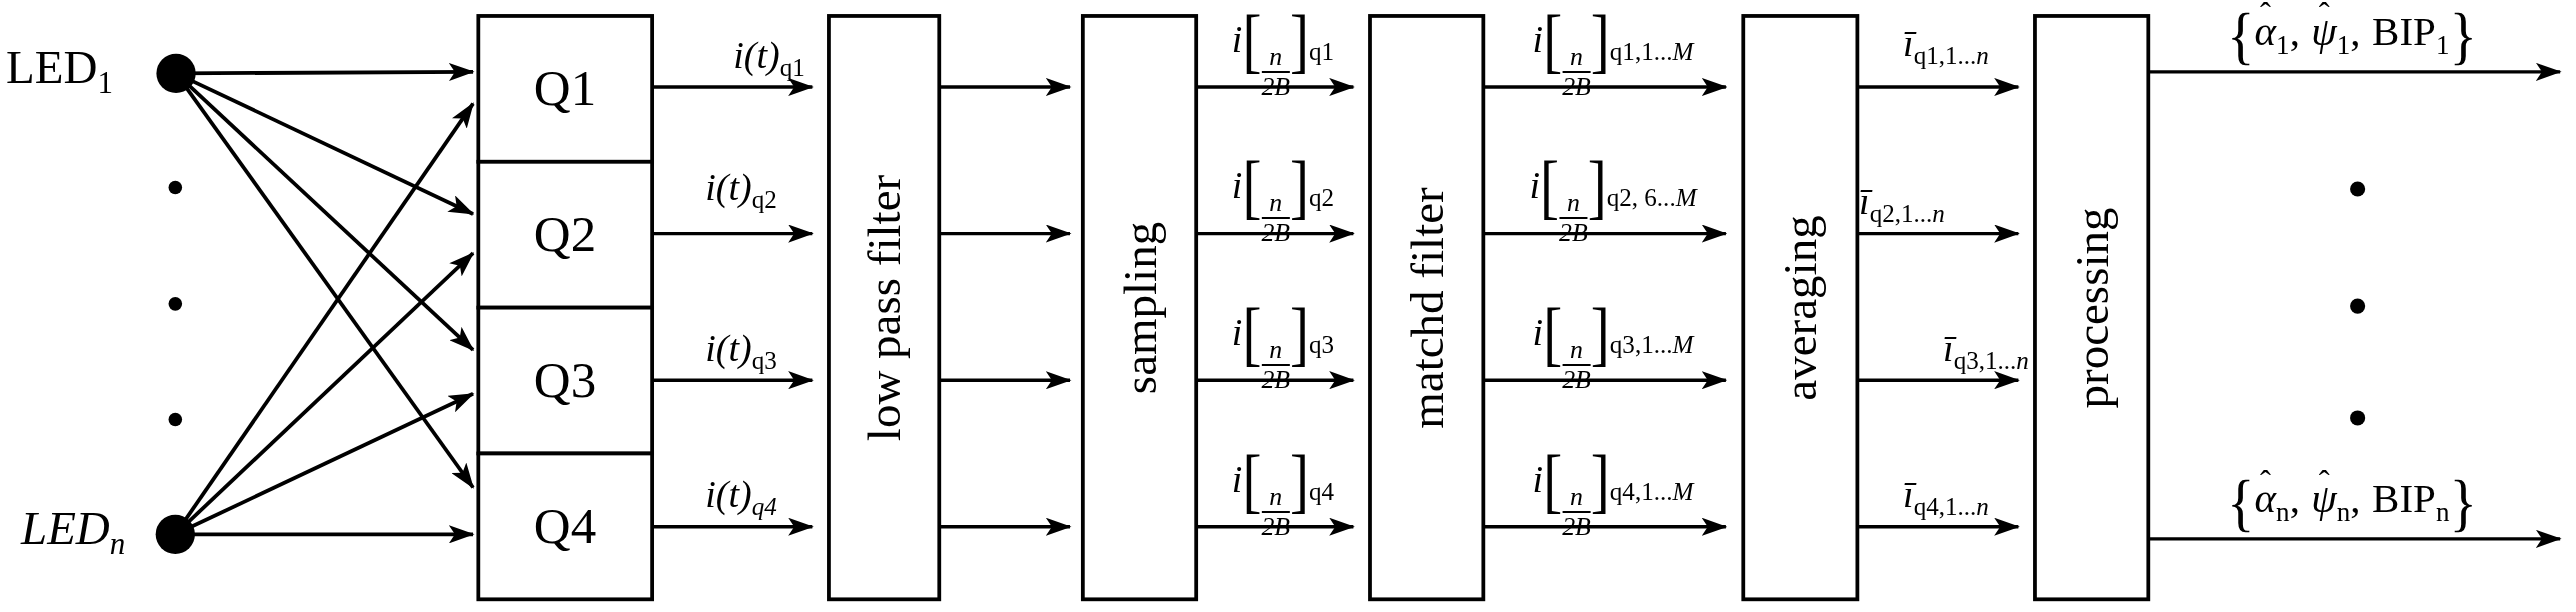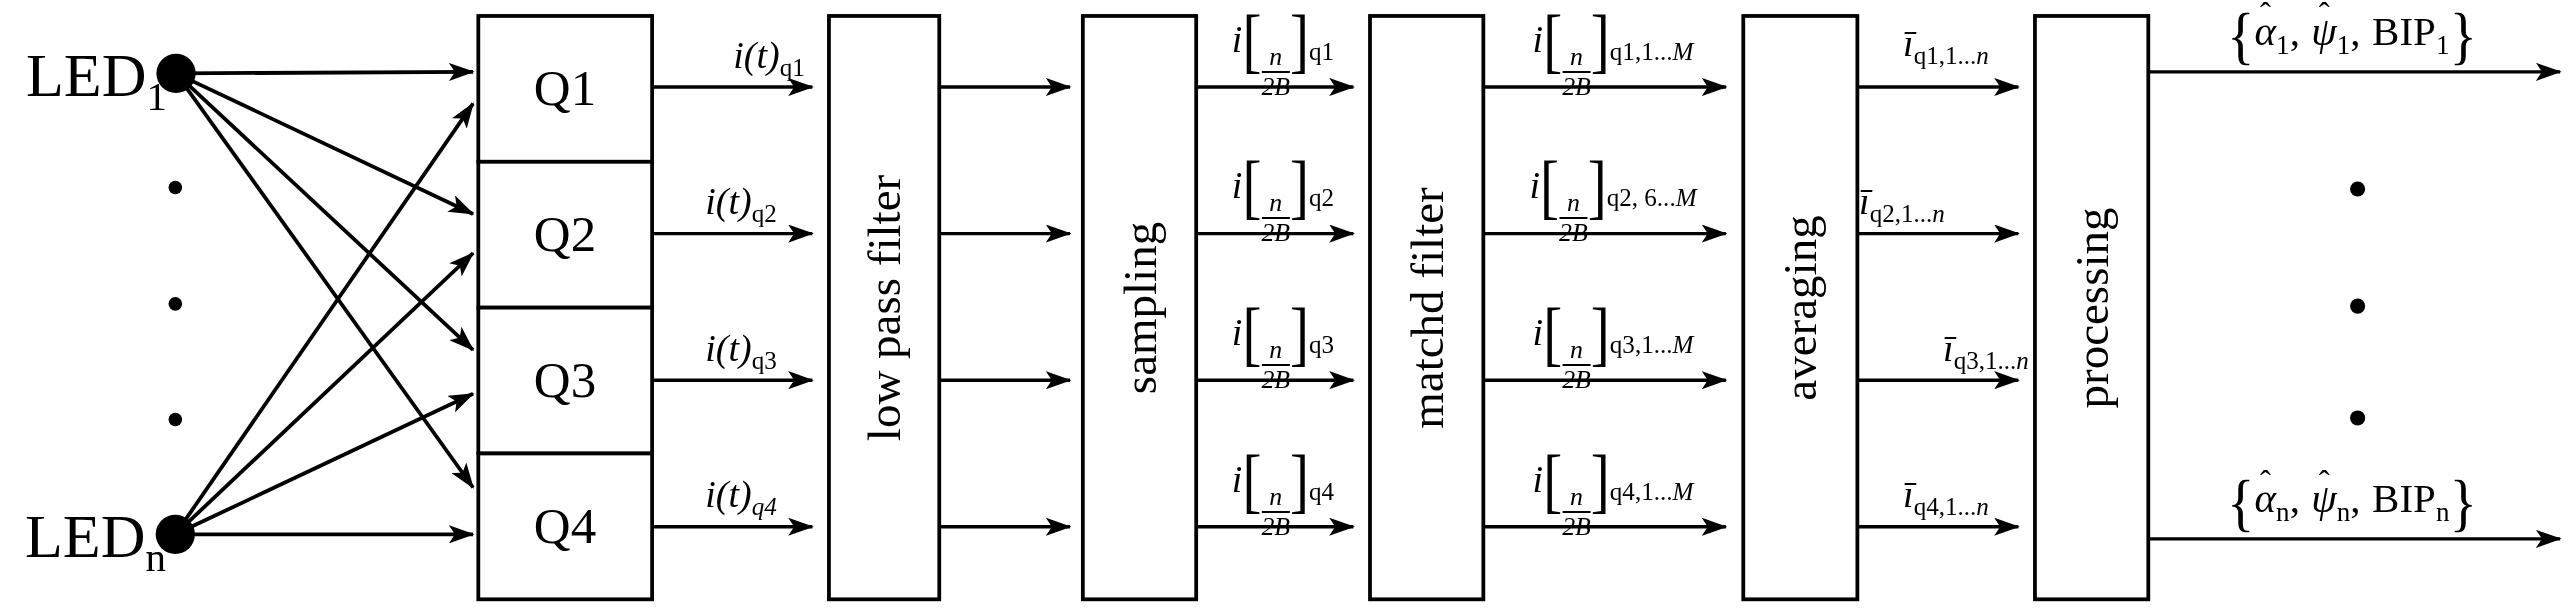--- a/index.html
+++ b/index.html
@@ -6,21 +6,21 @@
   #stage{position:relative;width:2576px;height:613px;background:#fff;overflow:hidden;
          font-family:"Liberation Serif","DejaVu Serif",serif;color:#000;}
   svg{position:absolute;left:0;top:0;}
   .lbl{position:absolute;line-height:1;white-space:nowrap;color:#000;
        font-family:"Liberation Serif","DejaVu Serif",serif;}
   .center{transform:translateX(-50%);}
   .rot{transform:translate(-50%,-50%) rotate(-90deg);transform-origin:center;}
   .rowlbl{font-size:38px;}
   .qlbl{font-size:51px;transform:translate(-50%,-50%);}
   .blockl{font-size:47px;}
-  .ledl{font-size:62px;margin-left:20px;}
+  .ledl{font-size:47px;}
   .outl{font-size:41px;}
   .it{font-style:italic;}
   .sub{font-size:0.66em;vertical-align:-0.33em;}
   .frac{display:inline-flex;flex-direction:column;align-items:center;line-height:1;
         font-size:0.68em;vertical-align:-0.5em;}
   .fbar{align-self:stretch;height:2.3px;background:#000;margin:0.8px 0;}
   .brk{font-size:1.5em;display:inline-block;transform:scaleY(1.25);vertical-align:-0.12em;line-height:0.75;}
   .brace{font-size:1.4em;display:inline-block;transform:scaleY(1.12);vertical-align:-0.18em;line-height:0.8;}
   .hatw{position:relative;display:inline-block;}
   .hatm{position:absolute;left:50%;top:-0.34em;transform:translateX(-50%);font-size:0.8em;font-style:normal;}
@@ -98,39 +98,39 @@
       <line x1="2458" y1="697" x2="2671" y2="697" marker-end="url(#ah)"></line>
 
       <line x1="2843" y1="95" x2="3388" y2="95" marker-end="url(#ah)"></line>
       <line x1="2843" y1="713" x2="3388" y2="713" marker-end="url(#ah)"></line>
     </g>
   </svg>
 
   <div class="lbl ledl" style="left:6px;top:44px;">
     <span>LED</span><span class="sub">1</span>
   </div>
-  <div class="lbl ledl" style="left:5px;top:505px;">
+  <div class="lbl ledl" style="left:21px;top:505px;font-style:italic;">
     <span>LED</span><span class="sub">n</span>
   </div>
 
   <div class="lbl qlbl" style="left:565px;top:88px;">Q1</div>
   <div class="lbl qlbl" style="left:565px;top:234px;">Q2</div>
   <div class="lbl qlbl" style="left:565px;top:380px;">Q3</div>
   <div class="lbl qlbl" style="left:565px;top:526px;">Q4</div>
 
   <div class="lbl blockl rot" style="left:884px;top:308px;">low pass filter</div>
   <div class="lbl blockl rot" style="left:1140px;top:308px;">sampling</div>
   <div class="lbl blockl rot" style="left:1427px;top:308px;">matchd filter</div>
   <div class="lbl blockl rot" style="left:1800px;top:308px;">averaging</div>
   <div class="lbl blockl rot" style="left:2092px;top:308px;">processing</div>
 
   <div class="lbl rowlbl center" style="left:769px;top:36px;">
     <span class="it">i(t)</span><span class="sub"><span>q1</span><span class="it"></span></span>
   </div>
-  <div class="lbl rowlbl center" style="left:741px;top:182px;">
+  <div class="lbl rowlbl center" style="left:741px;top:168px;">
     <span class="it">i(t)</span><span class="sub"><span>q2</span><span class="it"></span></span>
   </div>
   <div class="lbl rowlbl center" style="left:741px;top:329px;text-align:right;">
     <span class="it">i(t)</span><span class="sub"><span>q3</span><span class="it"></span></span>
   </div>
   <div class="lbl rowlbl center" style="left:741px;top:475px;">
     <span class="it">i(t)</span><span class="sub"><span></span><span class="it">q4</span></span>
   </div>
 
   <div class="lbl rowlbl center" style="left:1283px;top:19px;">

